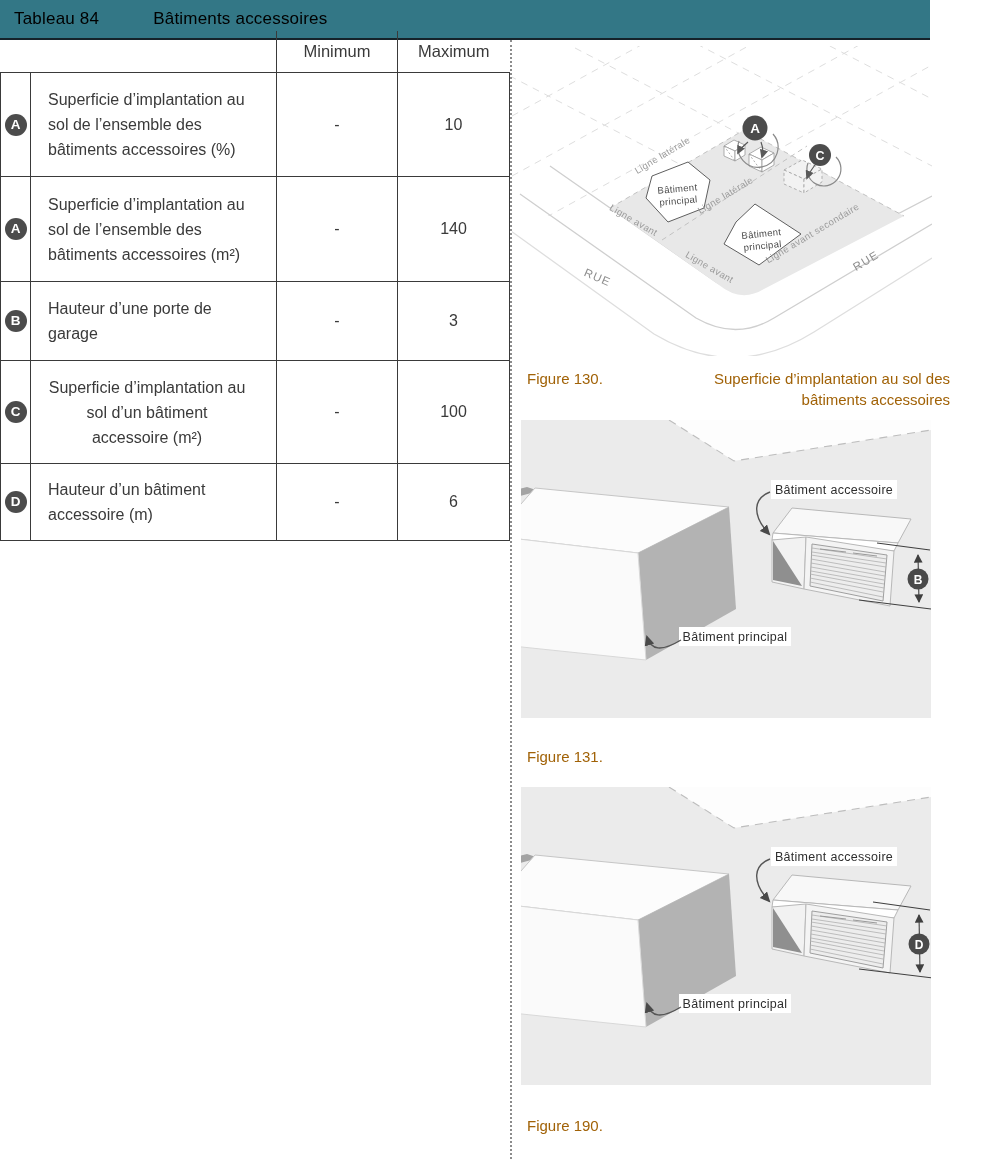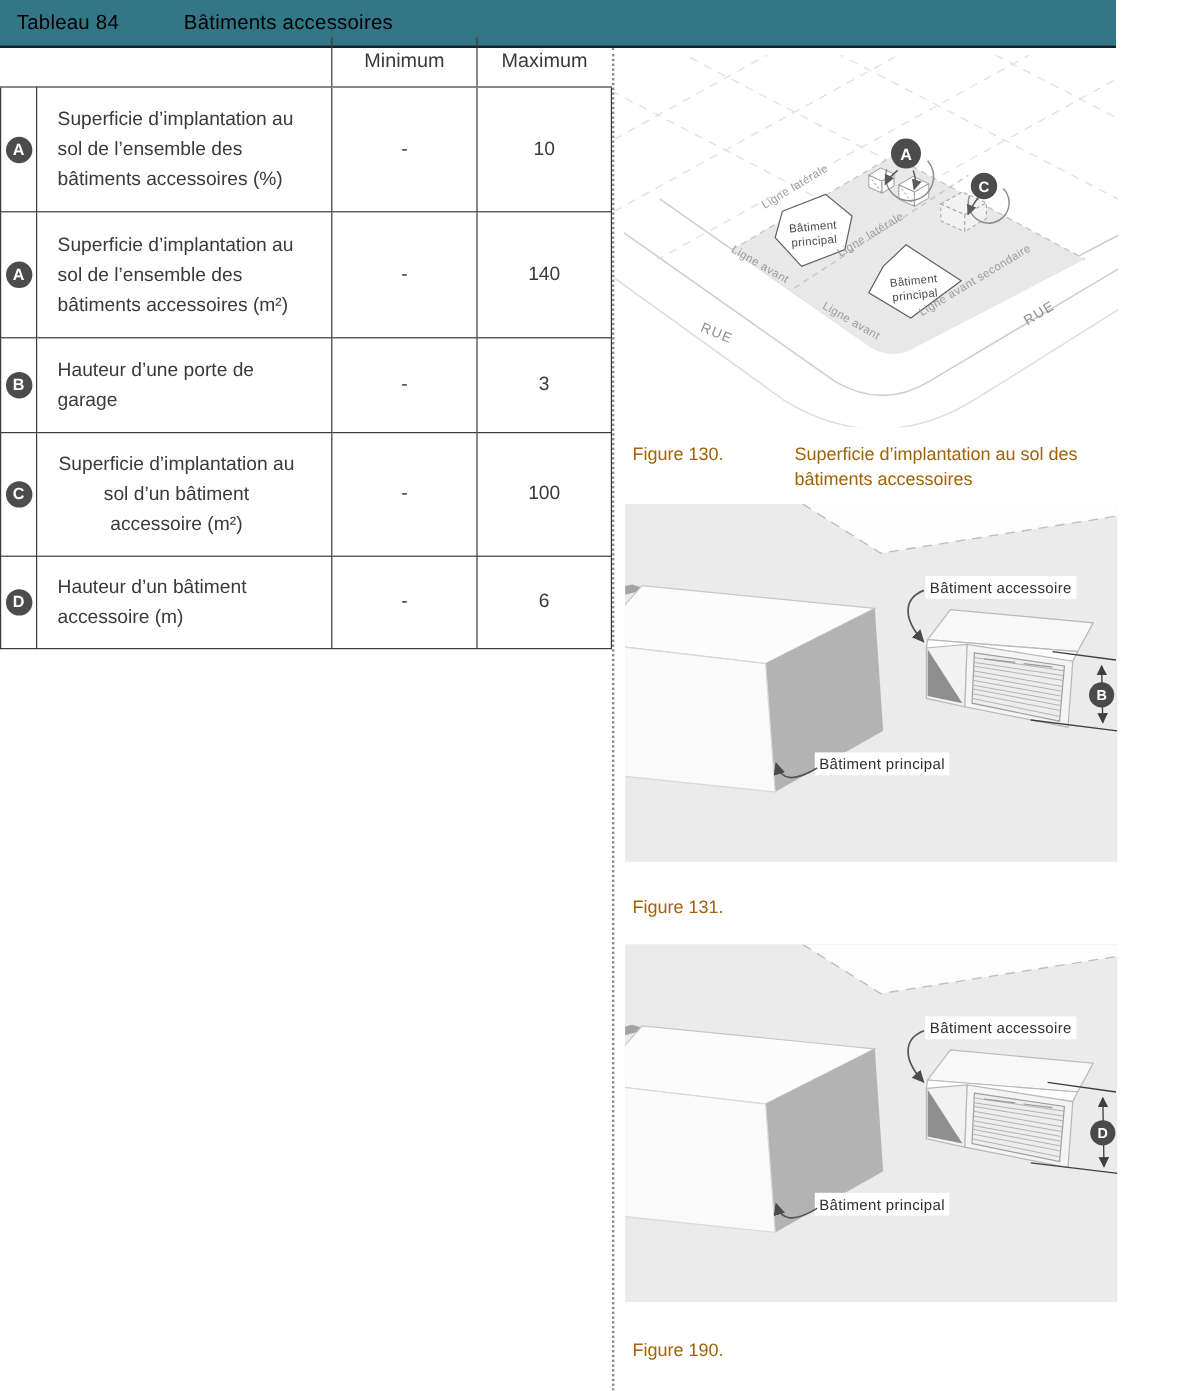--- a/index.html
+++ b/index.html
@@ -37,21 +37,21 @@
   
   .right-col{position:absolute;left:512px;top:40px;width:469px;}
   .right-col svg{display:block;}
   svg text{font-family:"Liberation Sans",sans-serif;}
   .fig130-svg{margin:6px 0 0 0;}
   .garage-svg{margin-left:9px;background:#ebebeb;}
   .g131{margin-top:10px;} .g132{margin-top:20px;}
   .fig-caption{display:flex;color:#a16207;font-size:15px;line-height:21px;}
   .cap130{margin-top:12px;} .cap131{margin-top:28px;} .cap132{margin-top:30px;}
   .fig-caption .flabel{flex:0 0 135px;padding-left:15px;}
-  .fig-caption .ftext{flex:0 0 288px;text-align:left;}
+  .fig-caption .ftext{flex:0 0 288px;text-align:right;}
 </style>
 </head>
 <body>
 
 <div class="page">
 
   <div class="header-bar">
     <span class="tnum">Tableau 84</span>
     <span class="ttitle">Bâtiments accessoires</span>
   </div>

